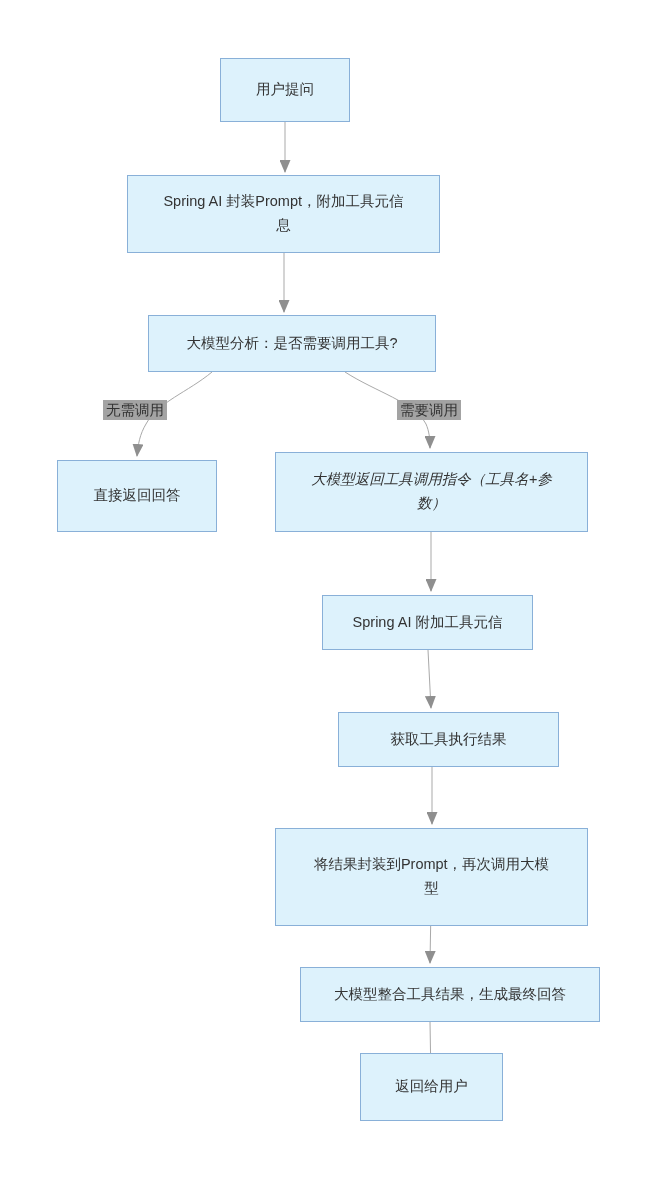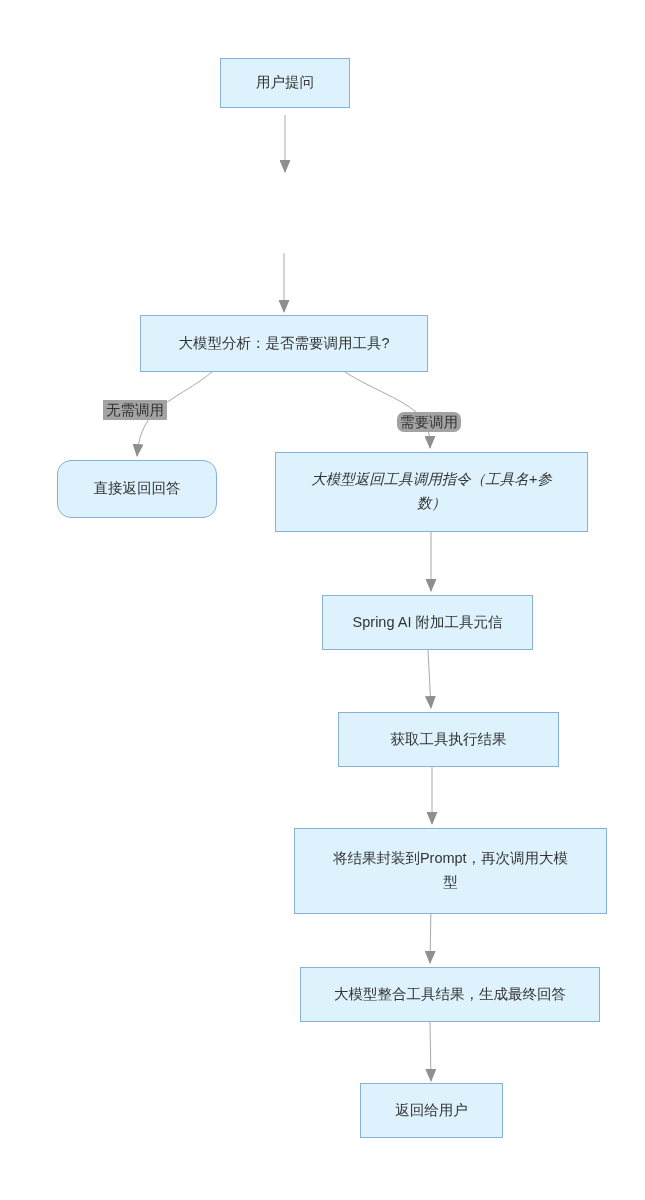--- a/index.html
+++ b/index.html
@@ -40,32 +40,32 @@
   .edge-label {
     position: absolute;
     background: #a3a3a3;
     color: #333333;
     font-size: 14.5px;
     line-height: 1.4;
     padding: 0 3px;
     white-space: nowrap;
   }
   
-  .n0 { left: 220px; top: 58px;   width: 130px; height: 50px; }
+  .n0 { left: 220px; top: 58px;   width: 130px; height: 64px; }
   .n1 { left: 127px; top: 175px;  width: 313px; height: 78px; }
-  .n2 { left: 140px; top: 315px;  width: 288px; height: 57px; }
-  .n3 { left: 57px;  top: 460px;  width: 160px; height: 58px; border-radius: 14px; }
+  .n2 { left: 148px; top: 315px;  width: 288px; height: 57px; }
+  .n3 { left: 57px;  top: 460px;  width: 160px; height: 72px; }
   .n4 { left: 275px; top: 452px;  width: 313px; height: 80px; font-style: italic; }
   .n5 { left: 322px; top: 595px;  width: 211px; height: 55px; }
   .n6 { left: 338px; top: 712px;  width: 221px; height: 55px; }
-  .n7 { left: 275px; top: 828px;  width: 313px; height: 86px; margin-left: 19px; }
+  .n7 { left: 275px; top: 828px;  width: 313px; height: 98px; }
   .n8 { left: 280px; top: 967px;  width: 300px; height: 55px; margin-left: 20px; }
-  .n9 { left: 360px; top: 1083px; width: 143px; height: 55px; }
+  .n9 { left: 360px; top: 1053px; width: 143px; height: 68px; }
   .el0 { left: 103px; top: 400px; }
-  .el1 { left: 397px; top: 412px; border-radius: 7px; }
+  .el1 { left: 397px; top: 400px; }
 </style>
 </head>
 <body>
 
 <div class="canvas">
 
   <svg class="edges-layer" width="645" height="1200" viewBox="0 0 645 1200" xmlns="http://www.w3.org/2000/svg">
     <defs>
       <marker id="arrowhead" markerUnits="userSpaceOnUse" markerWidth="13" markerHeight="11" refX="12" refY="5.5" orient="auto">
         <path d="M0,0 L13,5.5 L0,11 Z" fill="#8f8f8f"></path>
@@ -78,20 +78,22 @@
       <path d="M345,372 C376,392 414,402 426,424 C429,431 430,438 430,448" marker-end="url(#arrowhead)"></path>
       <path d="M431,532 L431,591" marker-end="url(#arrowhead)"></path>
       <path d="M428,650 L431,708" marker-end="url(#arrowhead)"></path>
       <path d="M432,767 L432,824" marker-end="url(#arrowhead)"></path>
       <path d="M431,905 L430,963" marker-end="url(#arrowhead)"></path>
       <path d="M430,1022 L431,1081" marker-end="url(#arrowhead)"></path>
     </g>
   </svg>
 
   <div class="node n0">用户提问</div>
+  <div class="node n1">Spring AI 封装Prompt，附加工具元信
+息</div>
   <div class="node n2">大模型分析：是否需要调用工具?</div>
   <div class="node n3">直接返回回答</div>
   <div class="node n4">大模型返回工具调用指令（工具名+参
 数）</div>
   <div class="node n5">Spring AI 附加工具元信</div>
   <div class="node n6">获取工具执行结果</div>
   <div class="node n7">将结果封装到Prompt，再次调用大模
 型</div>
   <div class="node n8">大模型整合工具结果，生成最终回答</div>
   <div class="node n9">返回给用户</div>

